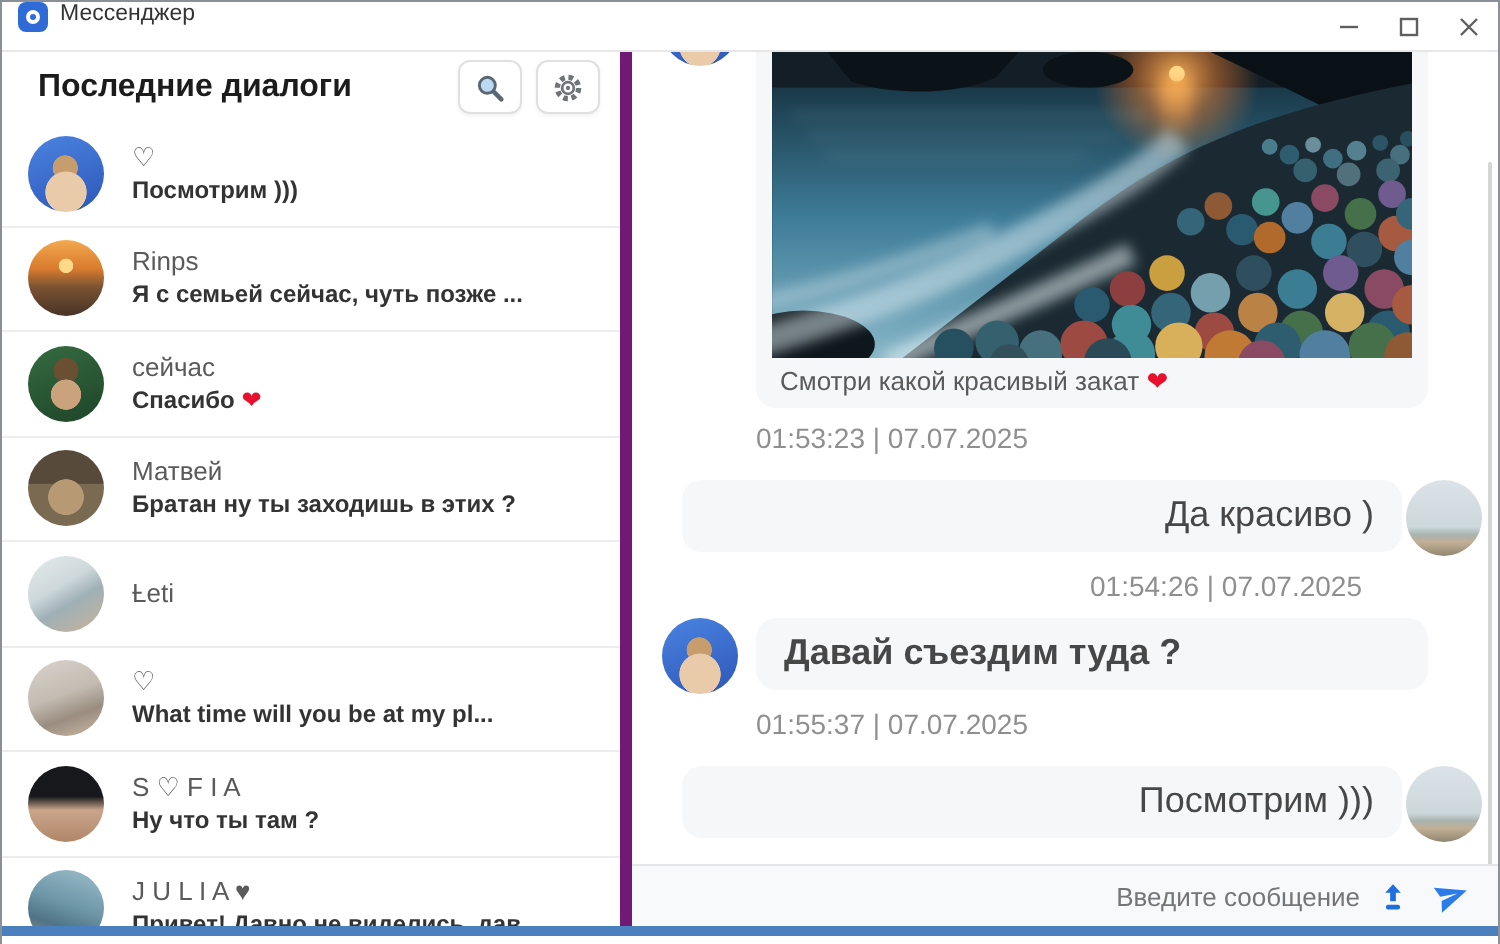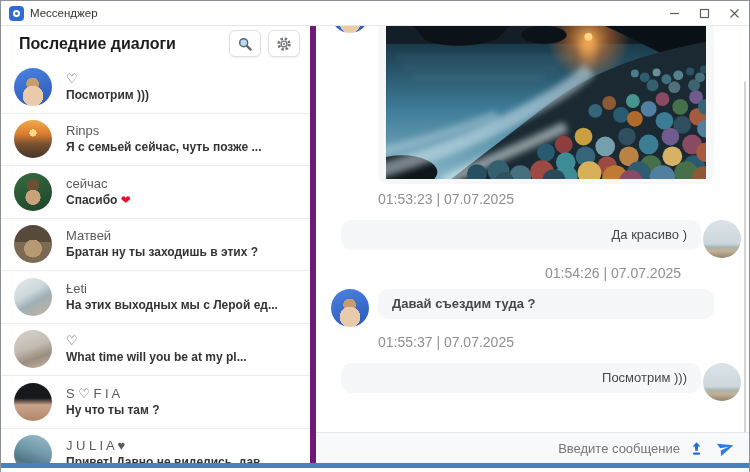--- a/index.html
+++ b/index.html
@@ -1,20 +1,20 @@
 <!DOCTYPE html>
 <html><head>
 <meta charset="utf-8">
 <style>
   html,body{margin:0;padding:0;background:#d7dde3;font-family:"Liberation Sans","DejaVu Sans",sans-serif;}
   *{box-sizing:border-box;}
   .window{position:relative;width:750px;height:472px;background:#fff;overflow:hidden;
     border:1px solid #8a9096;border-bottom:none;}
   
-  .titlebar{height:25px;display:flex;align-items:center;background:#fff;border-bottom:1px solid #e7e7e7;padding-left:8px;}
+  .titlebar{height:25px;display:flex;align-items:flex-start;background:#fff;border-bottom:1px solid #e7e7e7;padding-left:8px;}
   .app-icon{width:15px;height:15px;border-radius:4px;background:#2e6bd6;display:flex;align-items:center;justify-content:center;margin-right:6px;flex:0 0 auto;}
   .app-icon i{display:block;width:7px;height:7px;border:2px solid #fff;border-radius:50%;}
   .app-title{font-size:11.5px;color:#333;flex:1;}
   .win-controls{display:flex;height:100%;}
   .wc{width:30px;height:100%;border:none;background:transparent;display:flex;align-items:center;justify-content:center;padding:0;cursor:default;}
   
   .body{display:flex;height:442px;border-bottom:5px solid #4b80bf;}
   
   .sidebar{width:315px;flex:0 0 315px;border-right:6px solid #701a75;background:#fff;overflow:hidden;display:flex;flex-direction:column;}
   .sb-header{height:35px;display:flex;align-items:center;padding:0 10px 0 18px;}
@@ -44,21 +44,21 @@
   .photo-msg{margin:0 0 0 62px;width:336px;background:#f6f7f9;border-radius:0 0 10px 10px;padding:0 8px 5px;}
   .photo{width:320px;height:153px;overflow:hidden;background:#12222c;}
   .photo svg{display:block;}
   .caption{font-size:13px;color:#5a5a5a;padding:4px 4px 0;}
   .ts{font-size:14px;color:#8f8f8f;margin:7px 0 0;}
   .ts.l{padding-left:62px;text-align:left;}
   .ts.r{padding-right:68px;text-align:right;}
   .row{display:flex;align-items:flex-start;}
   .row.out{margin:13px 0 0 25px;}
   .row.in{margin:8px 0 0 15px;font-weight:bold;}
-  .bubble{background:#f6f7f9;border-radius:10px;font-size:13px;color:#474747;padding:8px 14px;line-height:1.1;}
+  .bubble{background:#f6f7f9;border-radius:10px;font-size:18px;color:#474747;padding:8px 14px;line-height:1.1;}
   .bubble.out{width:360px;text-align:right;margin-right:2px;}
   .bubble.in{width:336px;text-align:left;margin-left:9px;}
   .row .avatar{width:38px;height:38px;}
   .row.out .avatar{margin-top:0;}
   .sb-thumb{position:absolute;right:3px;top:55px;width:2px;height:352px;background:#d6d6d6;border-radius:2px;}
   
   .inputbar{height:31px;border-top:1px solid #e4e6e9;background:#f8f9fb;display:flex;align-items:center;padding:0 8px 0 10px;}
   .msg-input{flex:1;border:none;background:transparent;outline:none;font-size:13px;color:#333;font-family:inherit;text-align:right;}
   .msg-input::placeholder{color:#757575;}
   .ib-btn{border:none;background:transparent;padding:0 6px;display:flex;align-items:center;justify-content:center;}
@@ -137,21 +137,20 @@
           <div class="avatar av3"></div>
           <div class="d-text">
             <span class="d-name">Матвей</span>
             <span class="d-prev">Братан ну ты заходишь в этих ?</span>
           </div>
         </div>
         <div class="dialog">
           <div class="avatar av4"></div>
           <div class="d-text">
             <span class="d-name">Ƚeti</span>
-            <span class="d-prev">На этих выходных мы с Лерой ед...</span>
           </div>
         </div>
         <div class="dialog">
           <div class="avatar av5"></div>
           <div class="d-text">
             <span class="d-name">♡</span>
             <span class="d-prev">What time will you be at my pl...</span>
           </div>
         </div>
         <div class="dialog">
@@ -263,20 +262,21 @@
                   <circle cx="256" cy="149" r="12" fill="#2f5d70"></circle>
                   <circle cx="280" cy="154" r="13" fill="#517fa0"></circle>
                   <circle cx="304" cy="149" r="12" fill="#45704a"></circle>
                   <circle cx="322" cy="154" r="12" fill="#8d5a35"></circle>
                   <circle cx="170" cy="157" r="12" fill="#2a4a58"></circle>
                   <circle cx="120" cy="158" r="10" fill="#31505c"></circle>
                   <circle cx="248" cy="158" r="12" fill="#8a4a63"></circle>
               </g>
             </svg>
           </div>
+          <div class="caption"><span>Смотри какой красивый закат</span> <span class="heart">❤</span></div>
         </div>
         <div class="ts l">01:53:23 | 07.07.2025</div>
 
         <div class="row out">
           <div class="bubble out">Да красиво )</div>
           <div class="avatar av-user"></div>
         </div>
         <div class="ts r">01:54:26 | 07.07.2025</div>
 
         <div class="row in">

